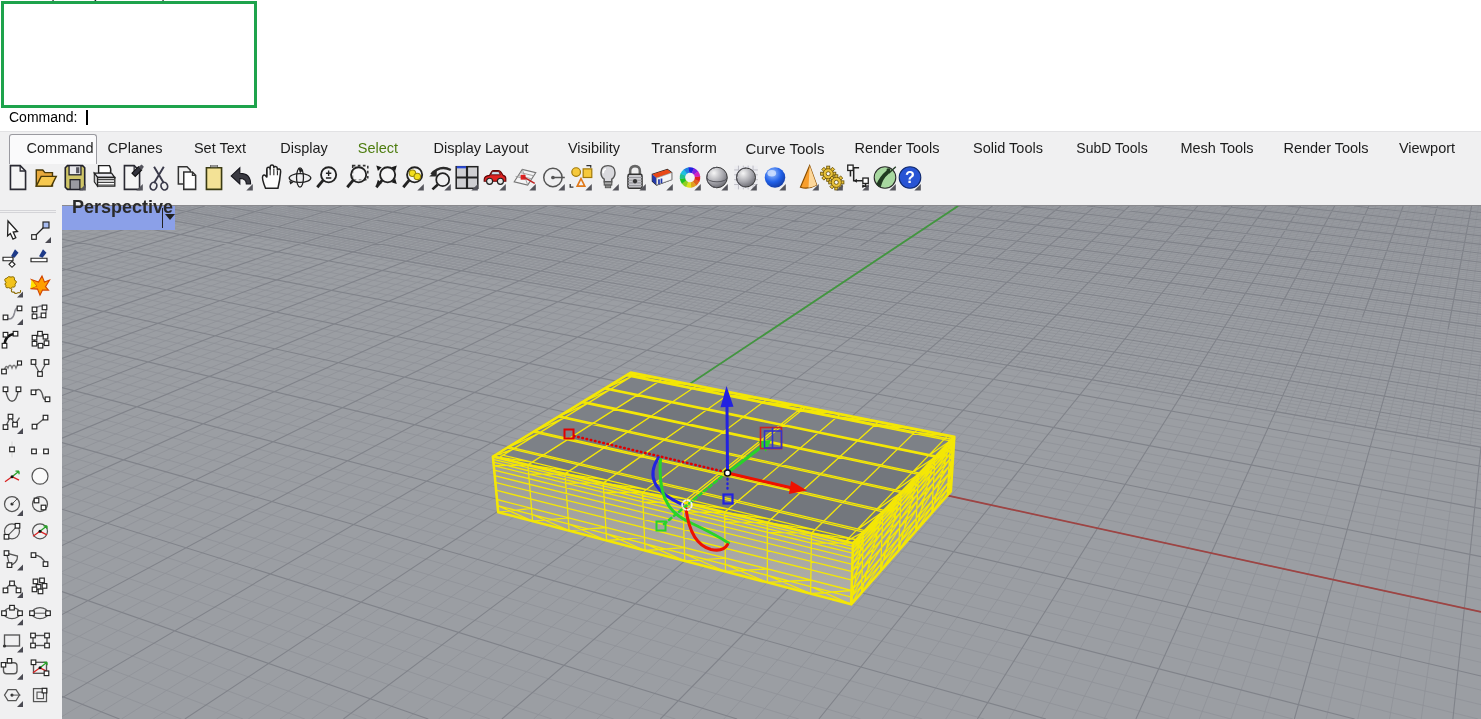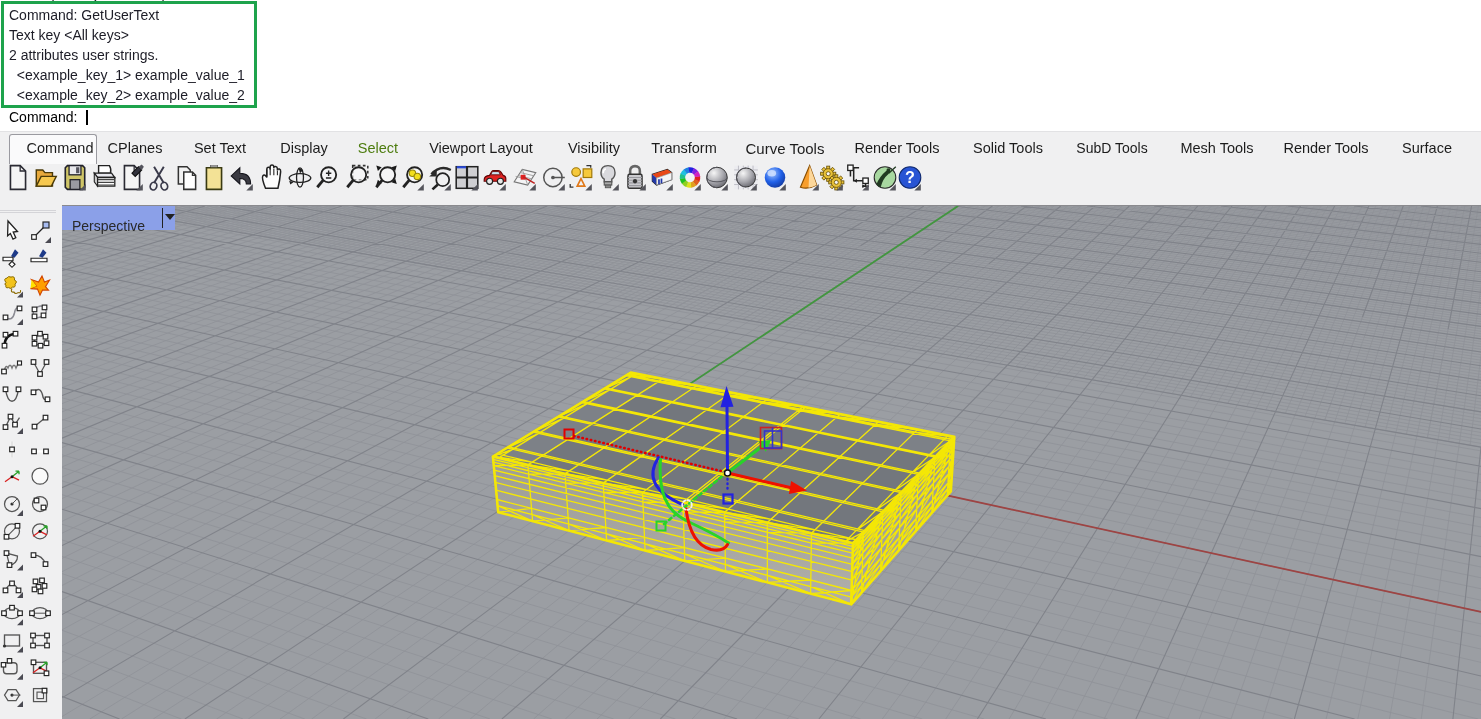--- a/index.html
+++ b/index.html
@@ -1,45 +1,40 @@
 <!DOCTYPE html>
 <html><head><meta charset="utf-8"><style>
 html,body{margin:0;padding:0;width:1481px;height:719px;overflow:hidden;font-family:"Liberation Sans",sans-serif;background:#fff}
 *{box-sizing:border-box}
 </style></head>
 <body>
 
 <div style="position:absolute;left:0;top:0;width:1481px;height:131px;background:#fff;overflow:hidden">
  <div style="position:absolute;left:9px;top:-14px;font-size:14px;color:#1c1c26">&lt;example_key_2&gt; example_value_2</div>
  <div style="position:absolute;left:0.5px;top:1px;width:256px;height:107px;border:3px solid #1ea34c"></div>
- <div style="position:absolute;left:9px;top:5px;font-size:14px;line-height:20px;color:#1c1c26;white-space:pre">Command: GetUserText
-Text key &lt;All keys&gt;
-2 attributes user strings.
-  &lt;example_key_1&gt; example_value_1
-  &lt;example_key_2&gt; example_value_2</div>
  <div style="position:absolute;left:9px;top:109px;font-size:14px;font-weight:normal;color:#000">Command:</div>
  <div style="position:absolute;left:86px;top:110px;width:1.5px;height:15px;background:#000"></div>
 </div>
 <div style="position:absolute;left:0;top:131px;width:1481px;height:75px;background:#f0f0f1;border-top:1px solid #e2e2e4"></div>
 <div style="position:absolute;left:9px;top:134px;width:88px;height:30px;background:#fafafb;border:1px solid #9a9aa0;border-bottom:none;border-radius:3px 3px 0 0"></div>
 <div style="position:absolute;left:60px;top:140px;transform:translateX(-50%);font-size:14.5px;color:#1c1c1c;white-space:nowrap">Command</div>
 <div style="position:absolute;left:135px;top:140px;transform:translateX(-50%);font-size:14.5px;color:#1c1c1c;white-space:nowrap">CPlanes</div>
 <div style="position:absolute;left:220px;top:140px;transform:translateX(-50%);font-size:14.5px;color:#1c1c1c;white-space:nowrap">Set Text</div>
 <div style="position:absolute;left:304px;top:140px;transform:translateX(-50%);font-size:14.5px;color:#1c1c1c;white-space:nowrap">Display</div>
 <div style="position:absolute;left:378px;top:140px;transform:translateX(-50%);font-size:14.5px;color:#4d7c0f;white-space:nowrap">Select</div>
-<div style="position:absolute;left:481px;top:140px;transform:translateX(-50%);font-size:14.5px;color:#1c1c1c;white-space:nowrap">Viewport Layout</div>
+<div style="position:absolute;left:481px;top:140px;transform:translateX(-50%);font-size:14.5px;color:#1c1c1c;white-space:nowrap">Display Layout</div>
 <div style="position:absolute;left:594px;top:140px;transform:translateX(-50%);font-size:14.5px;color:#1c1c1c;white-space:nowrap">Visibility</div>
 <div style="position:absolute;left:684px;top:140px;transform:translateX(-50%);font-size:14.5px;color:#1c1c1c;white-space:nowrap">Transform</div>
 <div style="position:absolute;left:785px;top:140px;transform:translateX(-50%);font-size:15px;color:#1c1c1c;white-space:nowrap">Curve Tools</div>
 <div style="position:absolute;left:897px;top:140px;transform:translateX(-50%);font-size:14.5px;color:#1c1c1c;white-space:nowrap">Render Tools</div>
 <div style="position:absolute;left:1008px;top:140px;transform:translateX(-50%);font-size:14.5px;color:#1c1c1c;white-space:nowrap">Solid Tools</div>
 <div style="position:absolute;left:1112px;top:140px;transform:translateX(-50%);font-size:14px;color:#1c1c1c;white-space:nowrap">SubD Tools</div>
 <div style="position:absolute;left:1217px;top:140px;transform:translateX(-50%);font-size:14.5px;color:#1c1c1c;white-space:nowrap">Mesh Tools</div>
 <div style="position:absolute;left:1326px;top:140px;transform:translateX(-50%);font-size:14.5px;color:#1c1c1c;white-space:nowrap">Render Tools</div>
-<div style="position:absolute;left:1427px;top:140px;transform:translateX(-50%);font-size:14.5px;color:#1c1c1c;white-space:nowrap">Surface</div>
+<div style="position:absolute;left:1427px;top:140px;transform:translateX(-50%);font-size:14.5px;color:#1c1c1c;white-space:nowrap">Viewport</div>
 <svg width="940" height="40" viewBox="0 0 940 40" xmlns="http://www.w3.org/2000/svg" style="position:absolute;left:0;top:158px">
     <g transform="translate(18,19.5) scale(1.08)">
       <path d="M-7 -11H2L7 -6V11H-7Z" fill="#f5f5f5" stroke="#2a2a33" stroke-width="1.5"></path>
       <path d="M2 -11V-6H7" fill="none" stroke="#2a2a33" stroke-width="1.2"></path>
     </g>
     <g transform="translate(46,19.5) scale(1.08)">
       <path d="M-9 8V-7H-3L-1 -4.5H6V8Z" fill="#e8a93c" stroke="#4a3a08" stroke-width="1.3"></path>
       <path d="M-9 8L-4.5 -1H9.5L5 8Z" fill="#f6c84f" stroke="#4a3a08" stroke-width="1.3"></path>
     </g>
     <g transform="translate(75,19.5) scale(1.08)">
@@ -594,14 +589,14 @@
       <polygon points="771,440 765.8,451.8 758.2,441.2" fill="#28d428"></polygon>
       <rect x="760.5" y="427.5" width="21" height="21" fill="none" stroke="#cc2222" stroke-width="1.6"></rect>
       <rect x="764.5" y="431" width="17" height="17" fill="none" stroke="#3333cc" stroke-width="1.6"></rect>
       <line x1="772.5" y1="428" x2="772.5" y2="448" stroke="#3333cc" stroke-width="1.6"></line>
       <circle cx="687" cy="505" r="4.8" fill="none" stroke="#f0f0f0" stroke-width="1.8" stroke-dasharray="2.5 2"></circle>
       <circle cx="727.5" cy="473" r="3" fill="#ffffff" stroke="#101010" stroke-width="1.5"></circle>
     </g>
 </svg>
 <div style="position:absolute;left:62px;top:205px;width:1419px;height:1px;background:#8a8a8e"></div>
 <div style="position:absolute;left:62px;top:206px;width:113px;height:24px;background:#8ba0e8"></div>
-<div style="position:absolute;left:72px;top:218px;font-size:14px;font-weight:normal;color:#2a2a2a">Perspective</div>
+<div style="position:absolute;left:72px;top:197px;font-size:18px;font-weight:bold;color:#2a2a2a">Perspective</div>
 <div style="position:absolute;left:162px;top:208px;width:1px;height:20px;background:#222"></div>
 <div style="position:absolute;left:165px;top:214px;width:0;height:0;border-left:5px solid transparent;border-right:5px solid transparent;border-top:6px solid #222"></div>
 </body></html>

